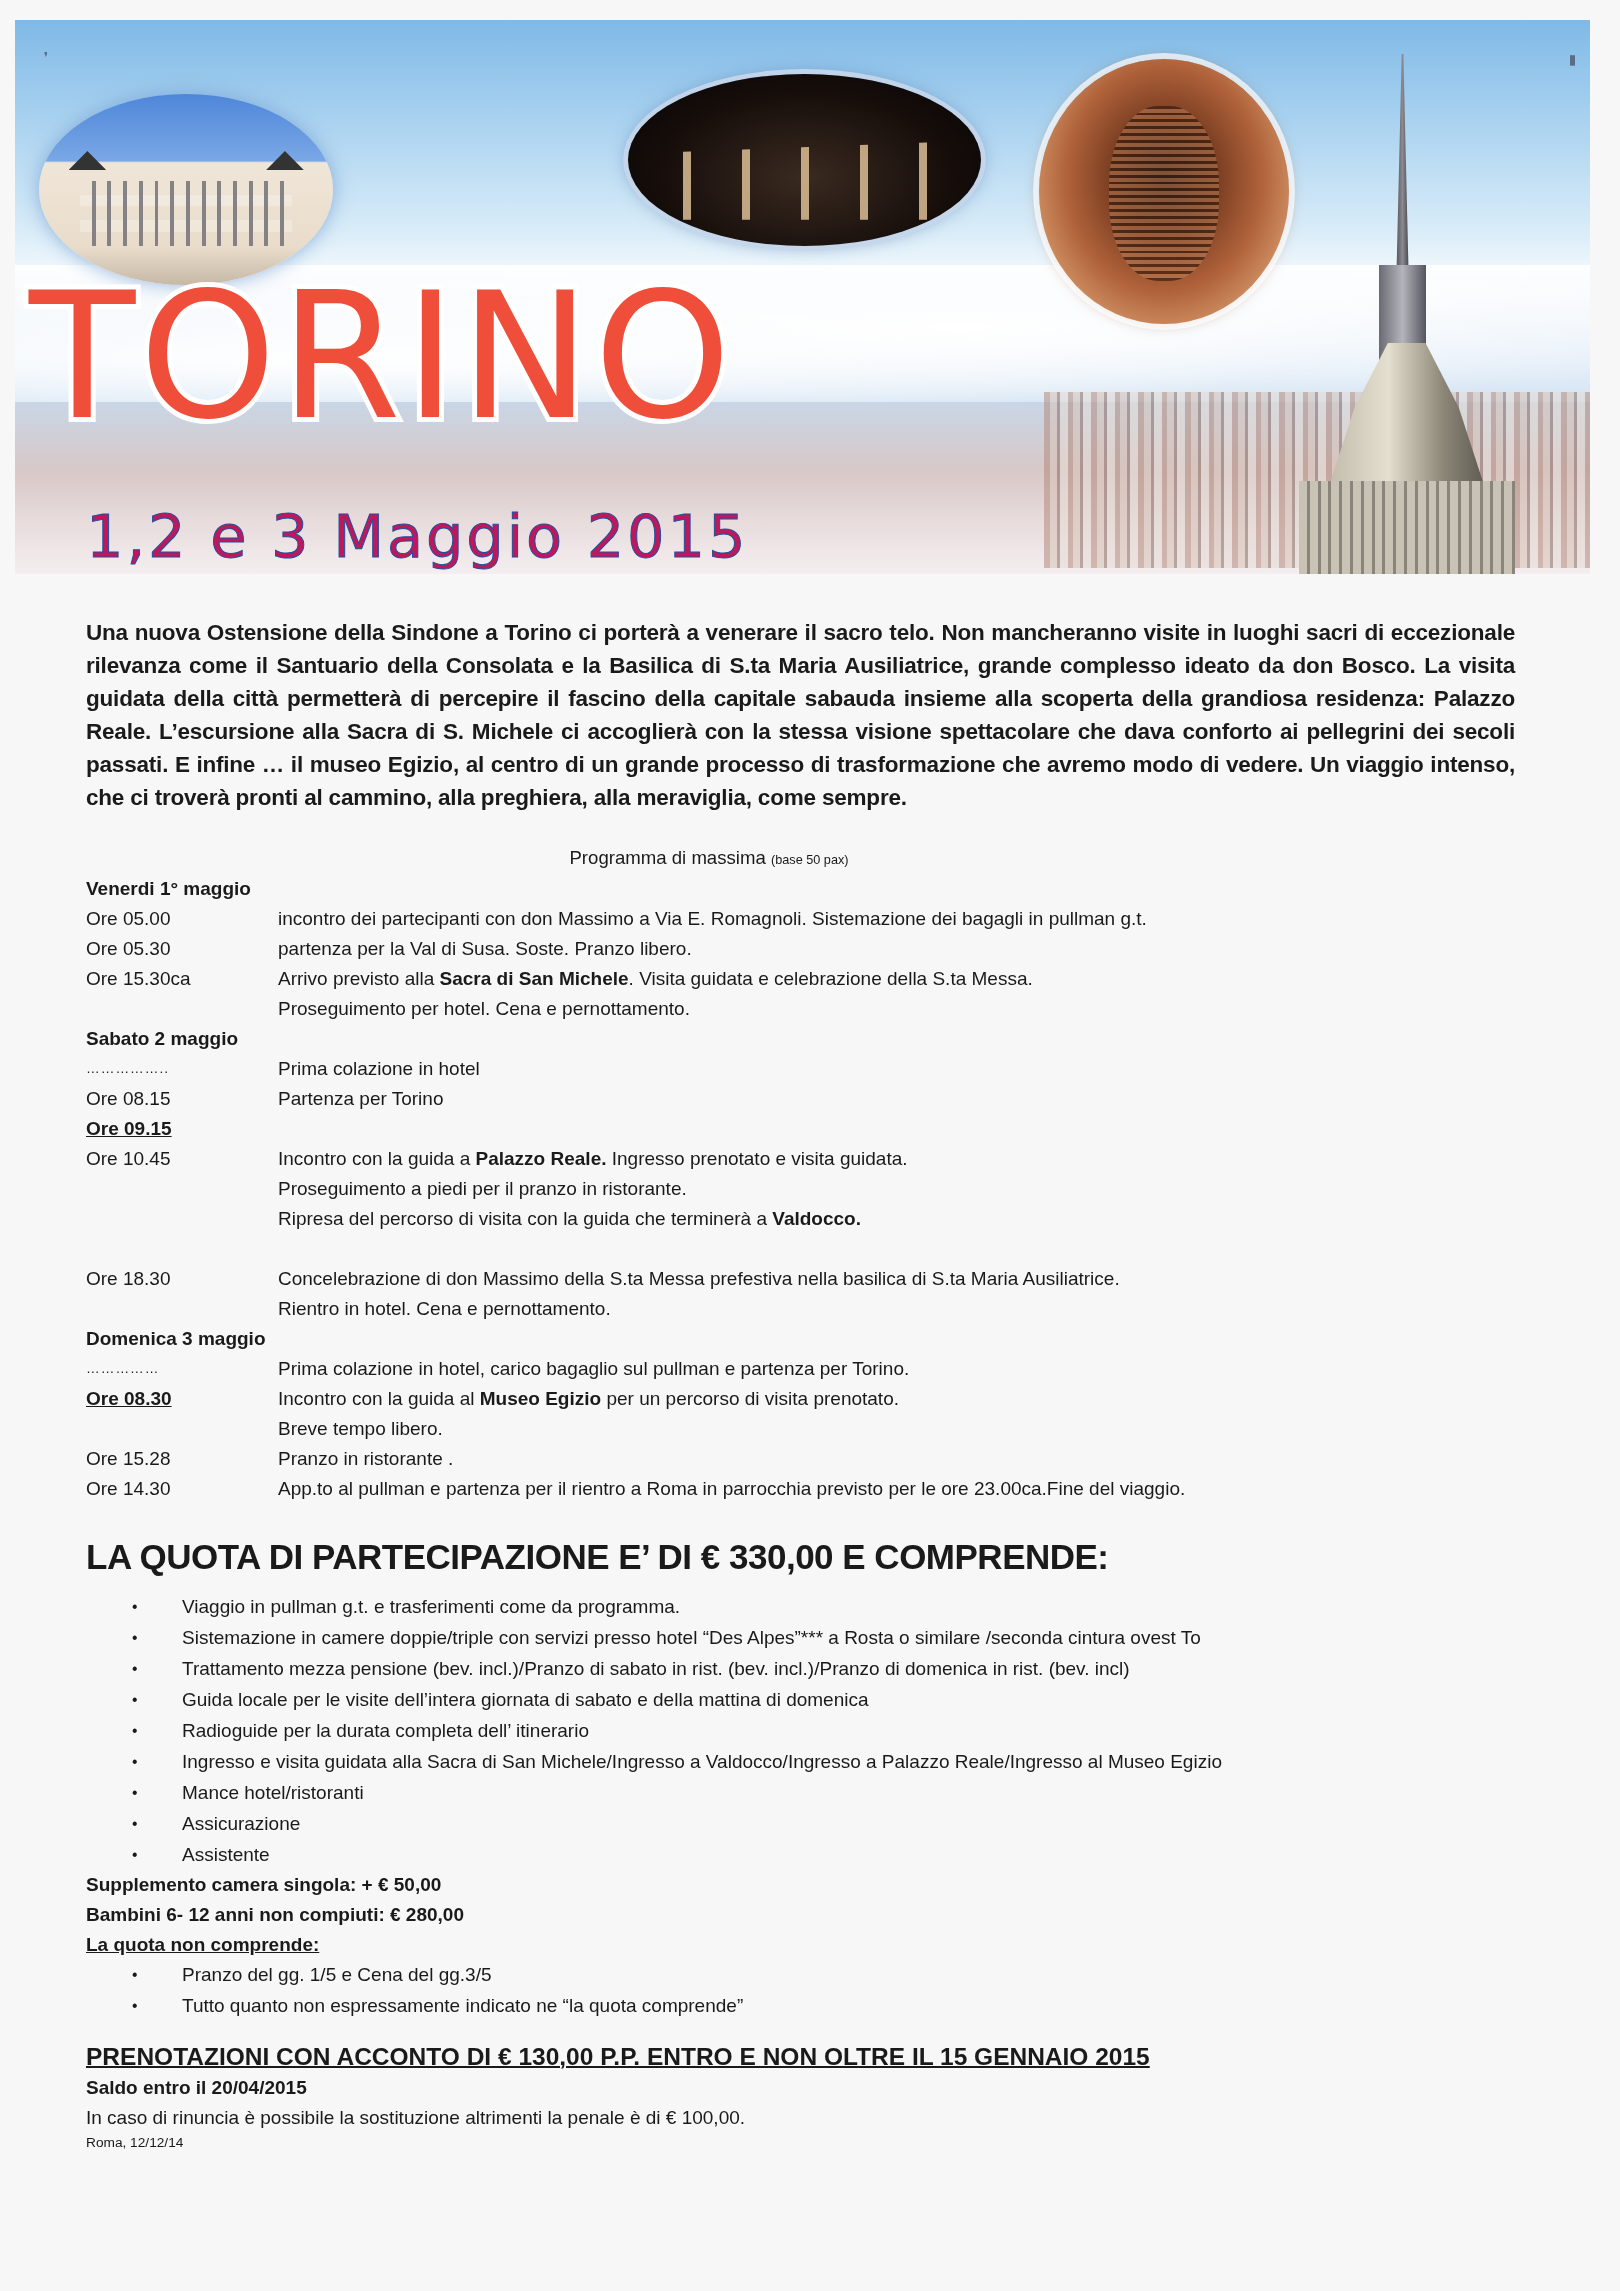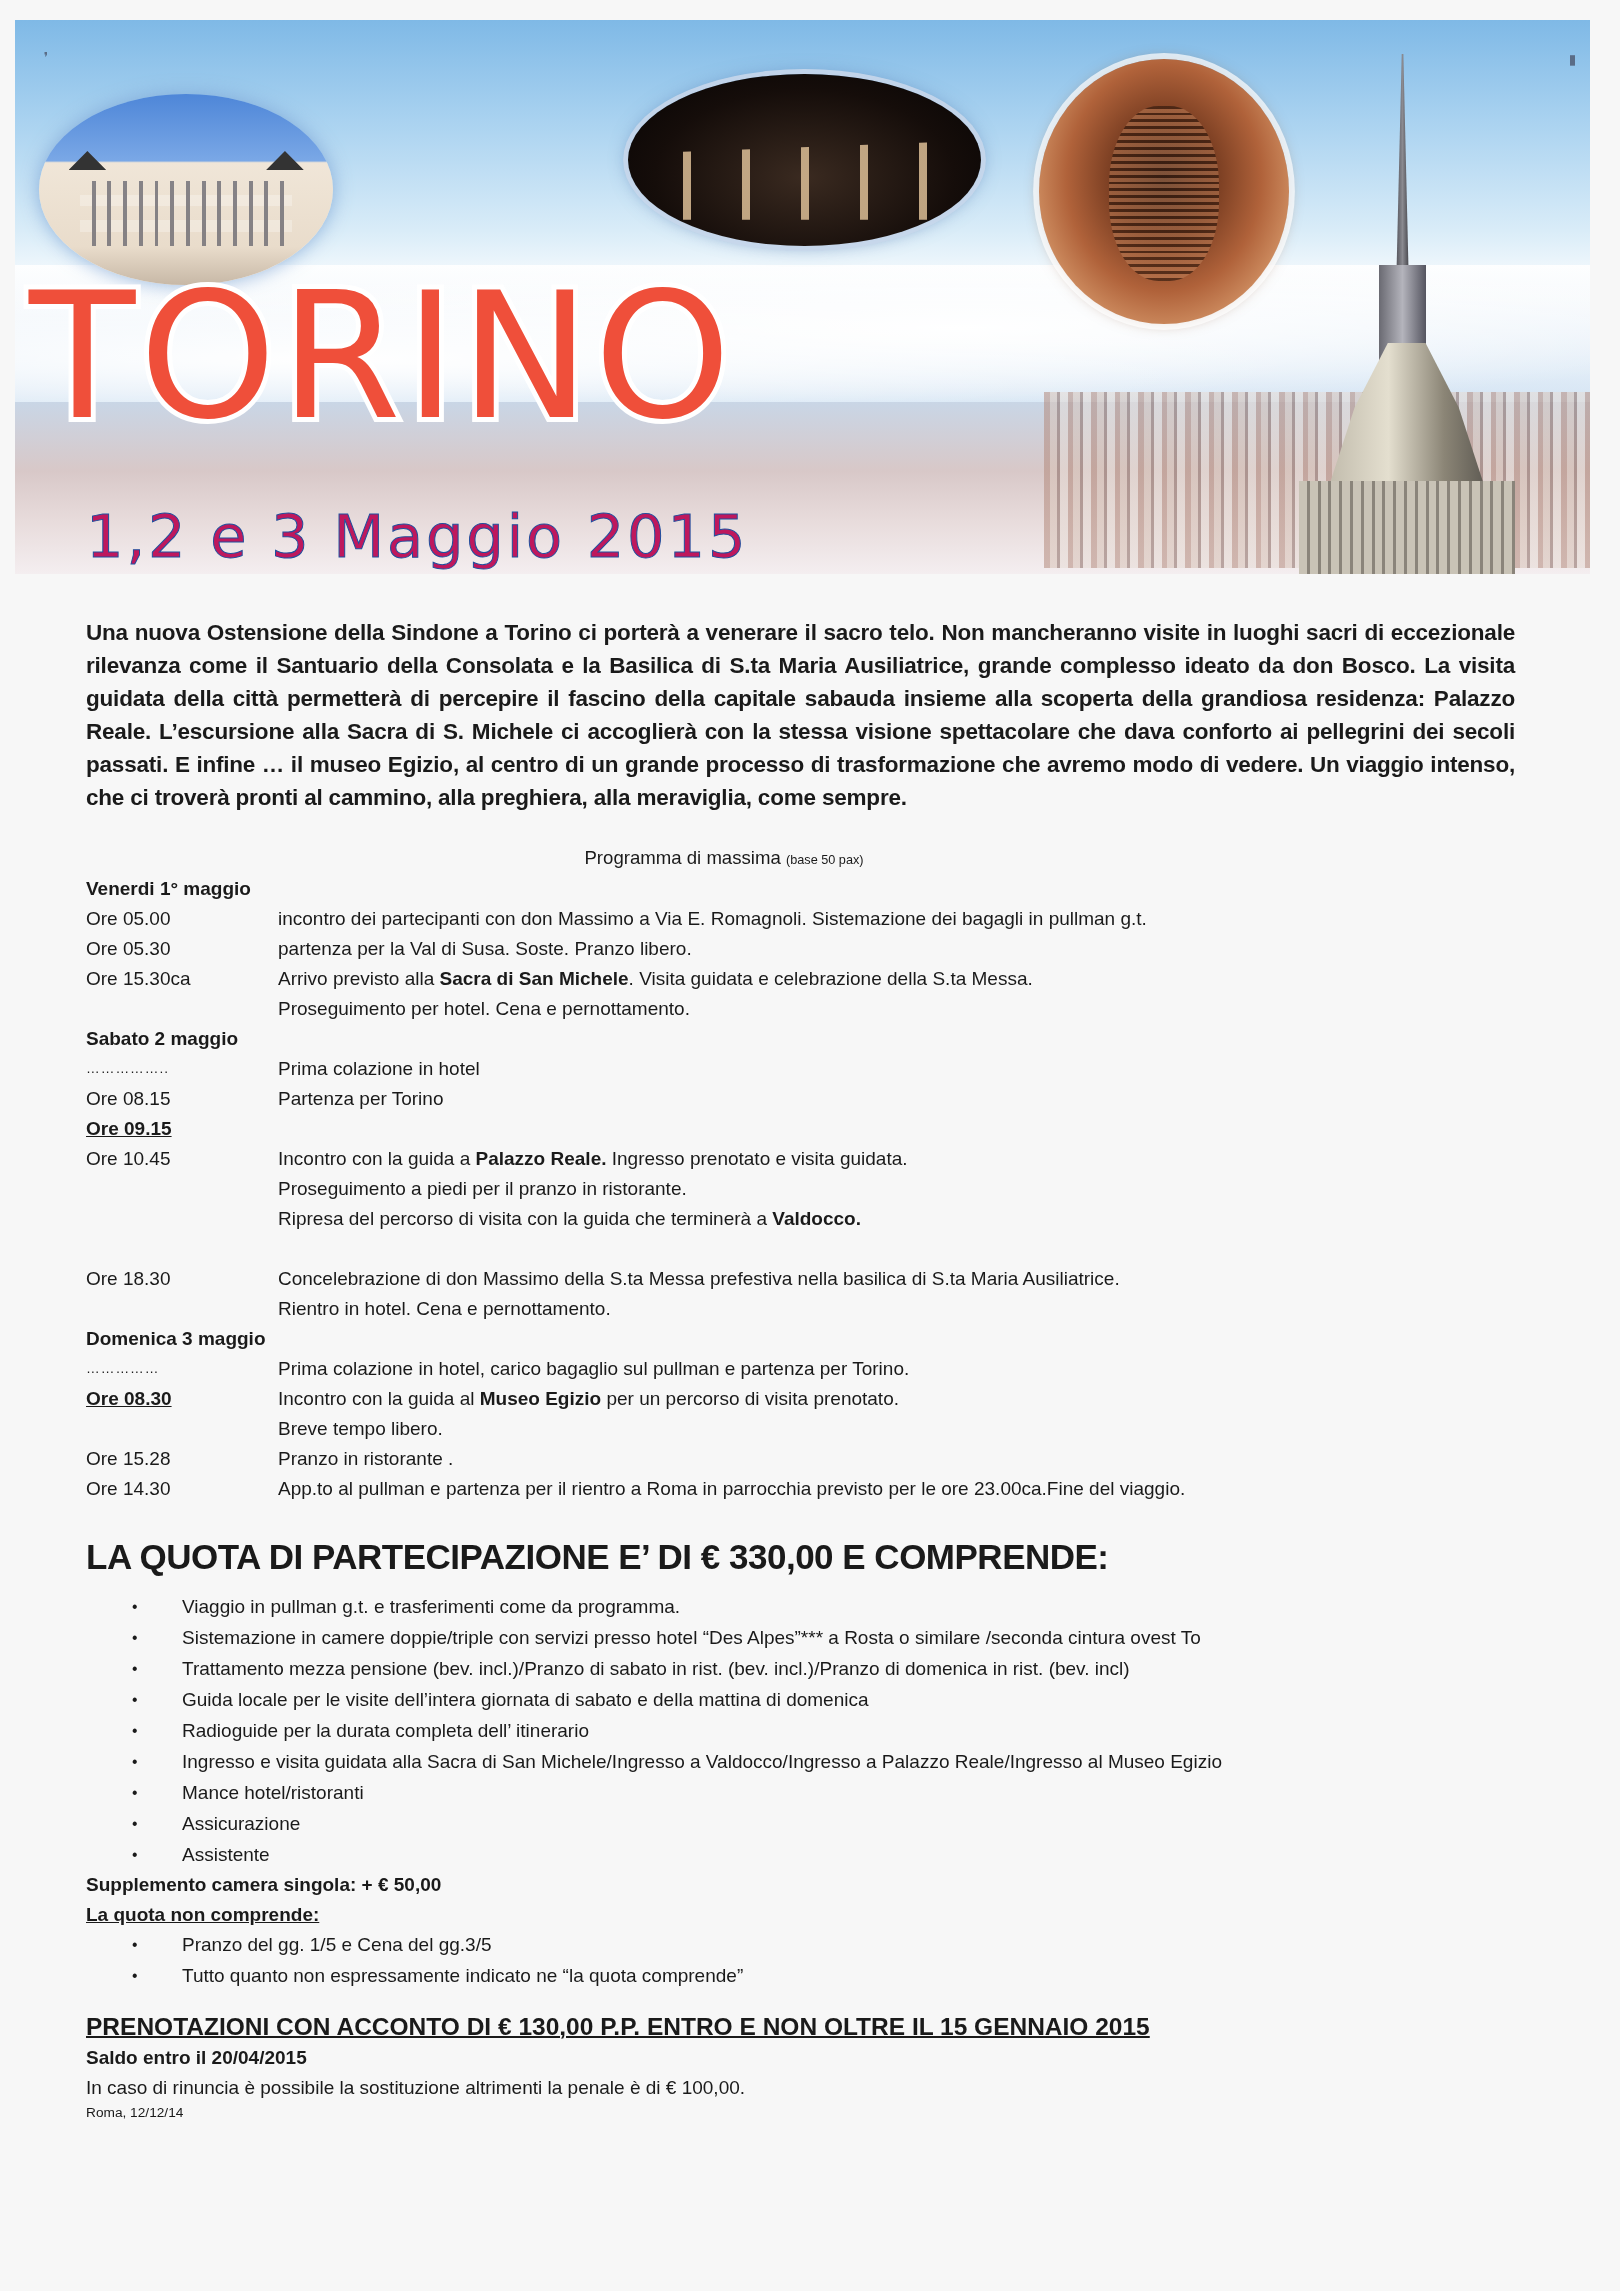--- a/index.html
+++ b/index.html
@@ -98,21 +98,21 @@
     }
 
     
     .intro {
       position: absolute; left: 86px; top: 616px; width: 1429px;
       font-size: 22.5px; line-height: 33px; font-weight: bold; text-align: justify;
       font-family: "Liberation Sans", sans-serif; letter-spacing: -0.2px;
     }
     .prog-title {
       position: absolute; left: 0; top: 847px; width: 1418px; text-align: center;
-      font-size: 18.6px; padding-left: 15px;
+      font-size: 18.6px; padding-left: 0;
     }
     .prog-title .small { font-size: 12.7px; }
     .schedule { position: absolute; left: 86px; top: 874px; width: 1451px; font-size: 19px; }
     .day-heading { font-weight: bold; height: 30px; line-height: 29px; }
     .row { display: flex; height: 30px; line-height: 29px; }
     .row .time { width: 192px; flex: 0 0 192px; }
     .row .time.ul { font-weight: bold; text-decoration: underline; }
     .row .time.dots { letter-spacing: 1px; font-size: 13.7px; }
     .row .desc b { font-weight: bold; }
 
@@ -278,20 +278,21 @@
       <span>Assicurazione</span>
     </div>
     <div class="bullet-row">
       <span class="dot">•</span>
       <span>Assistente</span>
     </div>
   </div>
 
 <div class="after" style="top:1870px">
   <div class="bold">Supplemento camera singola: + € 50,00</div>
+  <div class="bold">Bambini  6- 12 anni non compiuti: € 280,00</div>
   <div class="bold ul">La quota non comprende:</div>
   <div id="excl">
       <div class="bullet-row">
         <span class="dot">•</span>
         <span>Pranzo del gg. 1/5 e Cena del gg.3/5</span>
       </div>
       <div class="bullet-row">
         <span class="dot">•</span>
         <span>Tutto quanto non espressamente indicato ne “la quota comprende”</span>
       </div>

